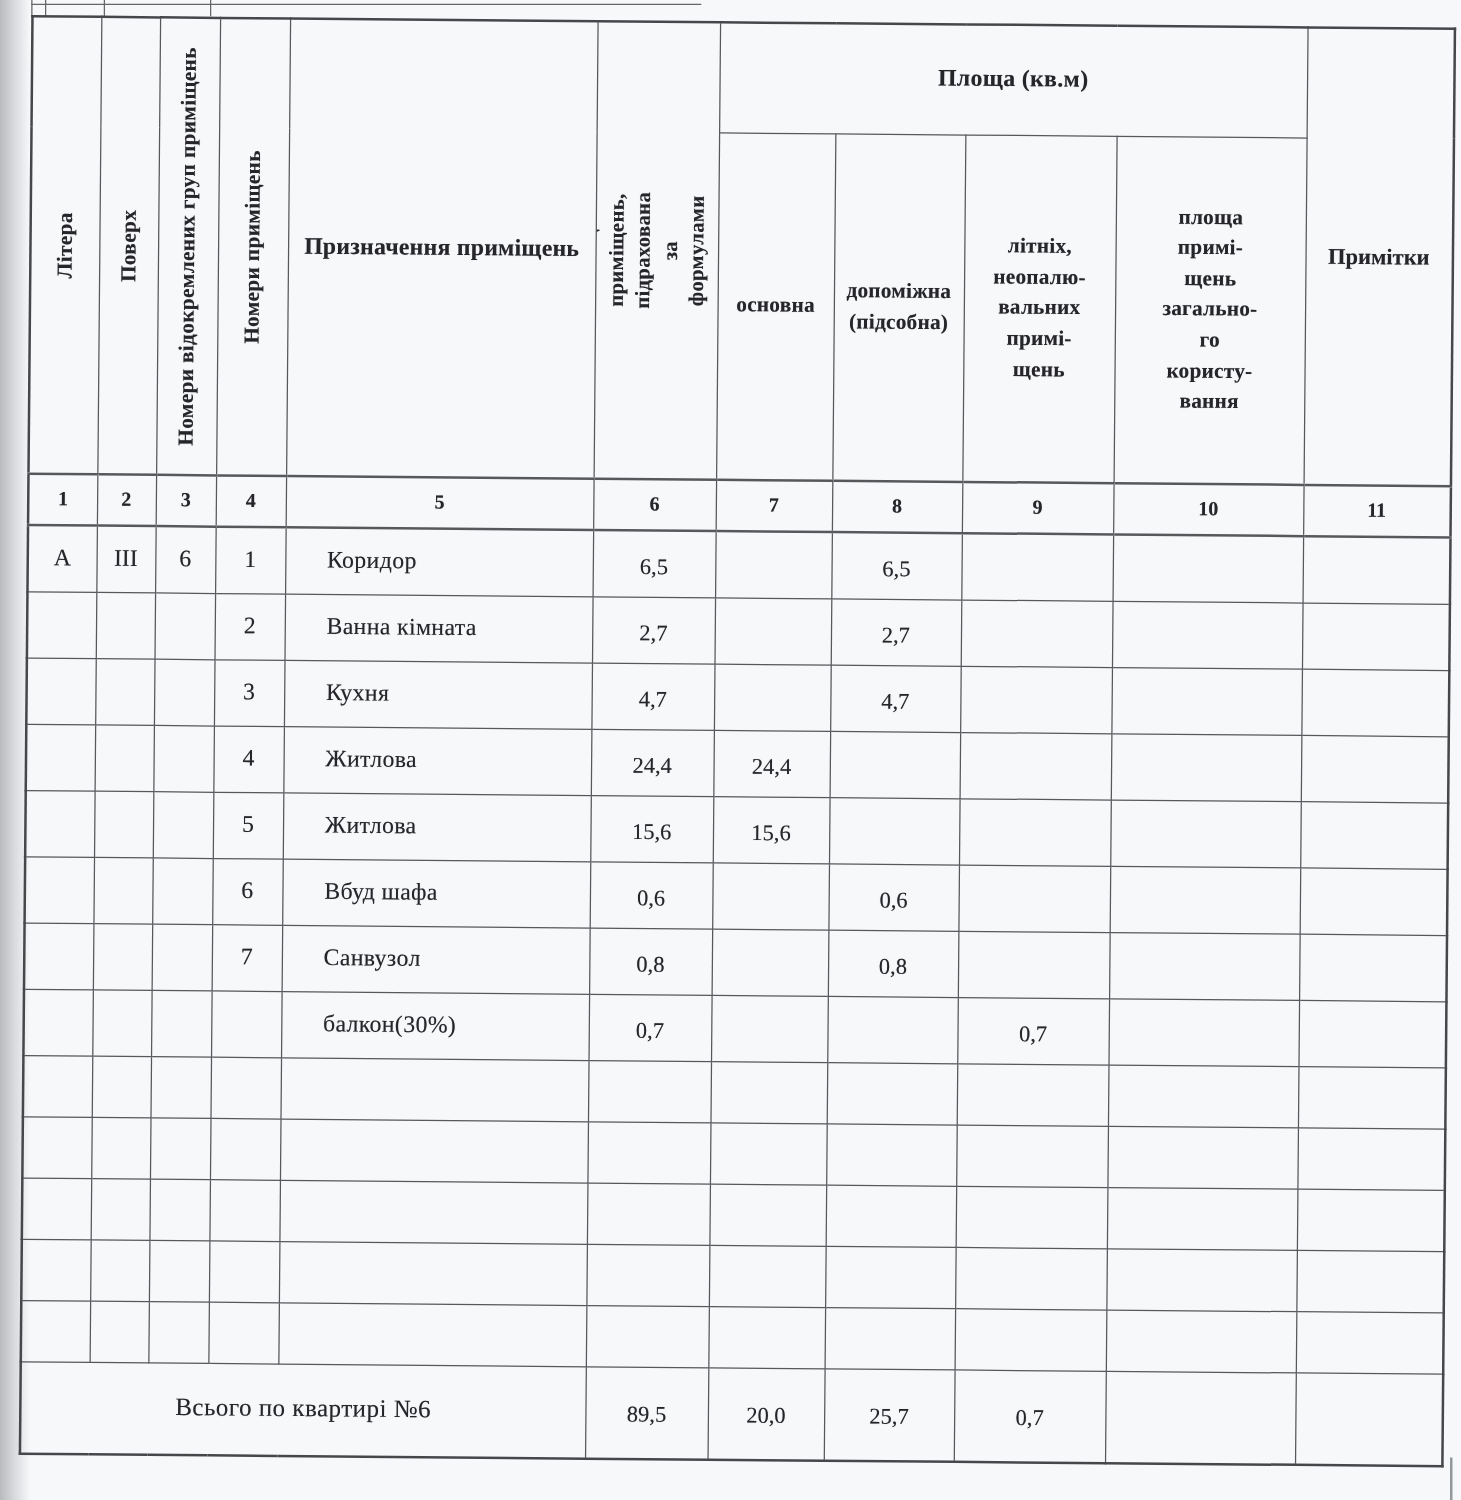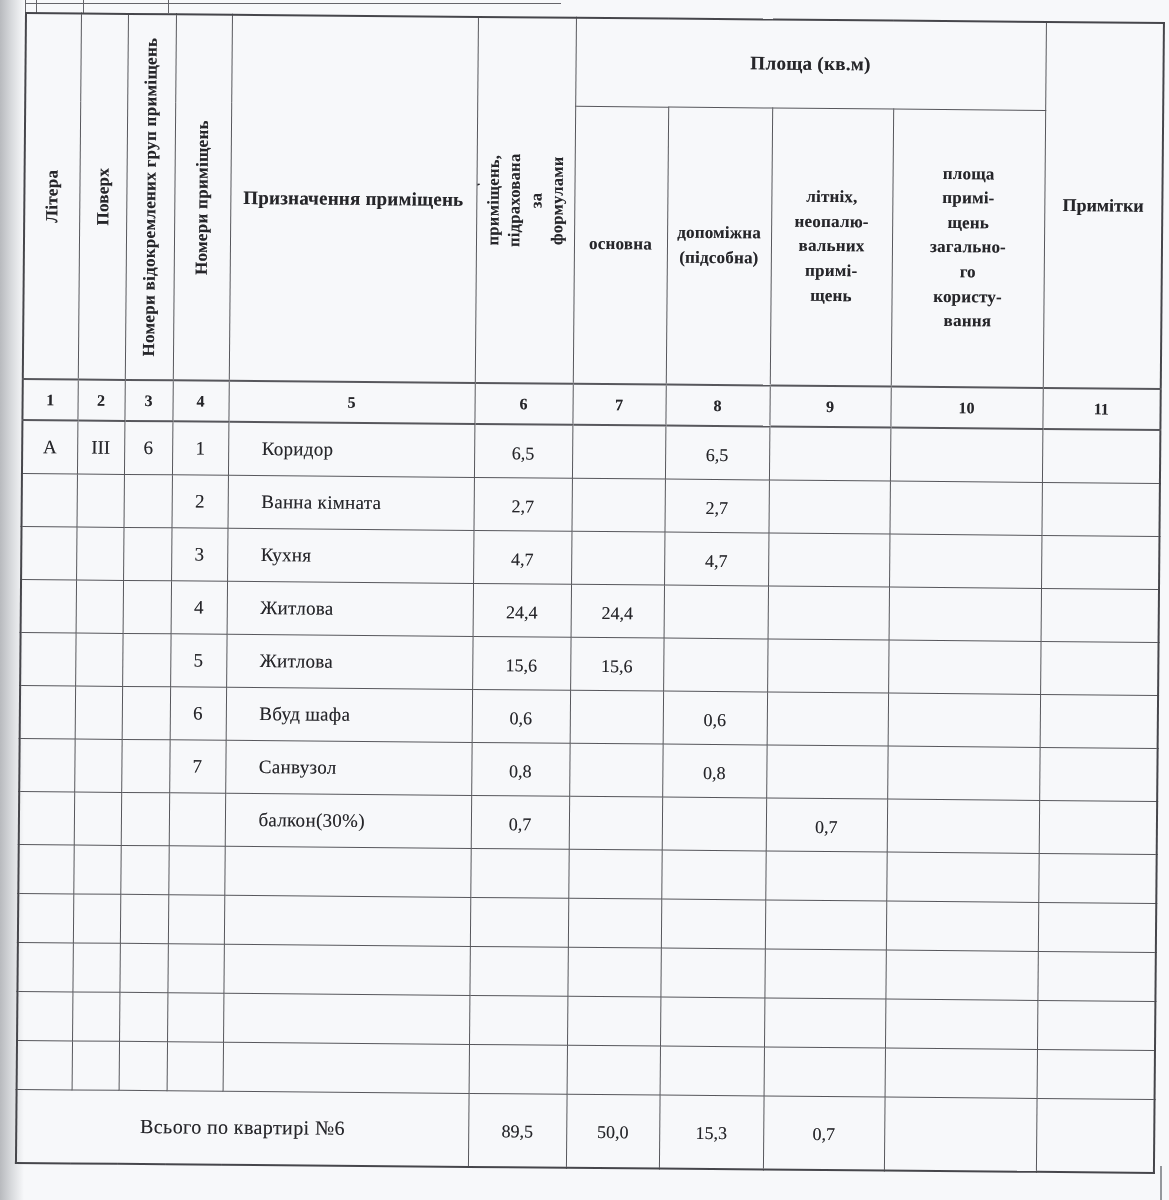--- a/index.html
+++ b/index.html
@@ -322,21 +322,21 @@
           <td></td>
           <td></td>
           <td></td>
           <td></td>
           <td></td>
   </tr>
 
   <tr class="total">
     <td class="label" colspan="5">Всього по квартирі №6</td>
     <td class="val">89,5</td>
-    <td class="val">50,0</td>
-    <td class="val">15,3</td>
+    <td class="val">20,0</td>
+    <td class="val">25,7</td>
     <td class="val">0,7</td>
     <td class="val"></td>
     <td class="val"></td>
   </tr>
 </tbody>
     </table>
 </div>
 
 </body></html>

